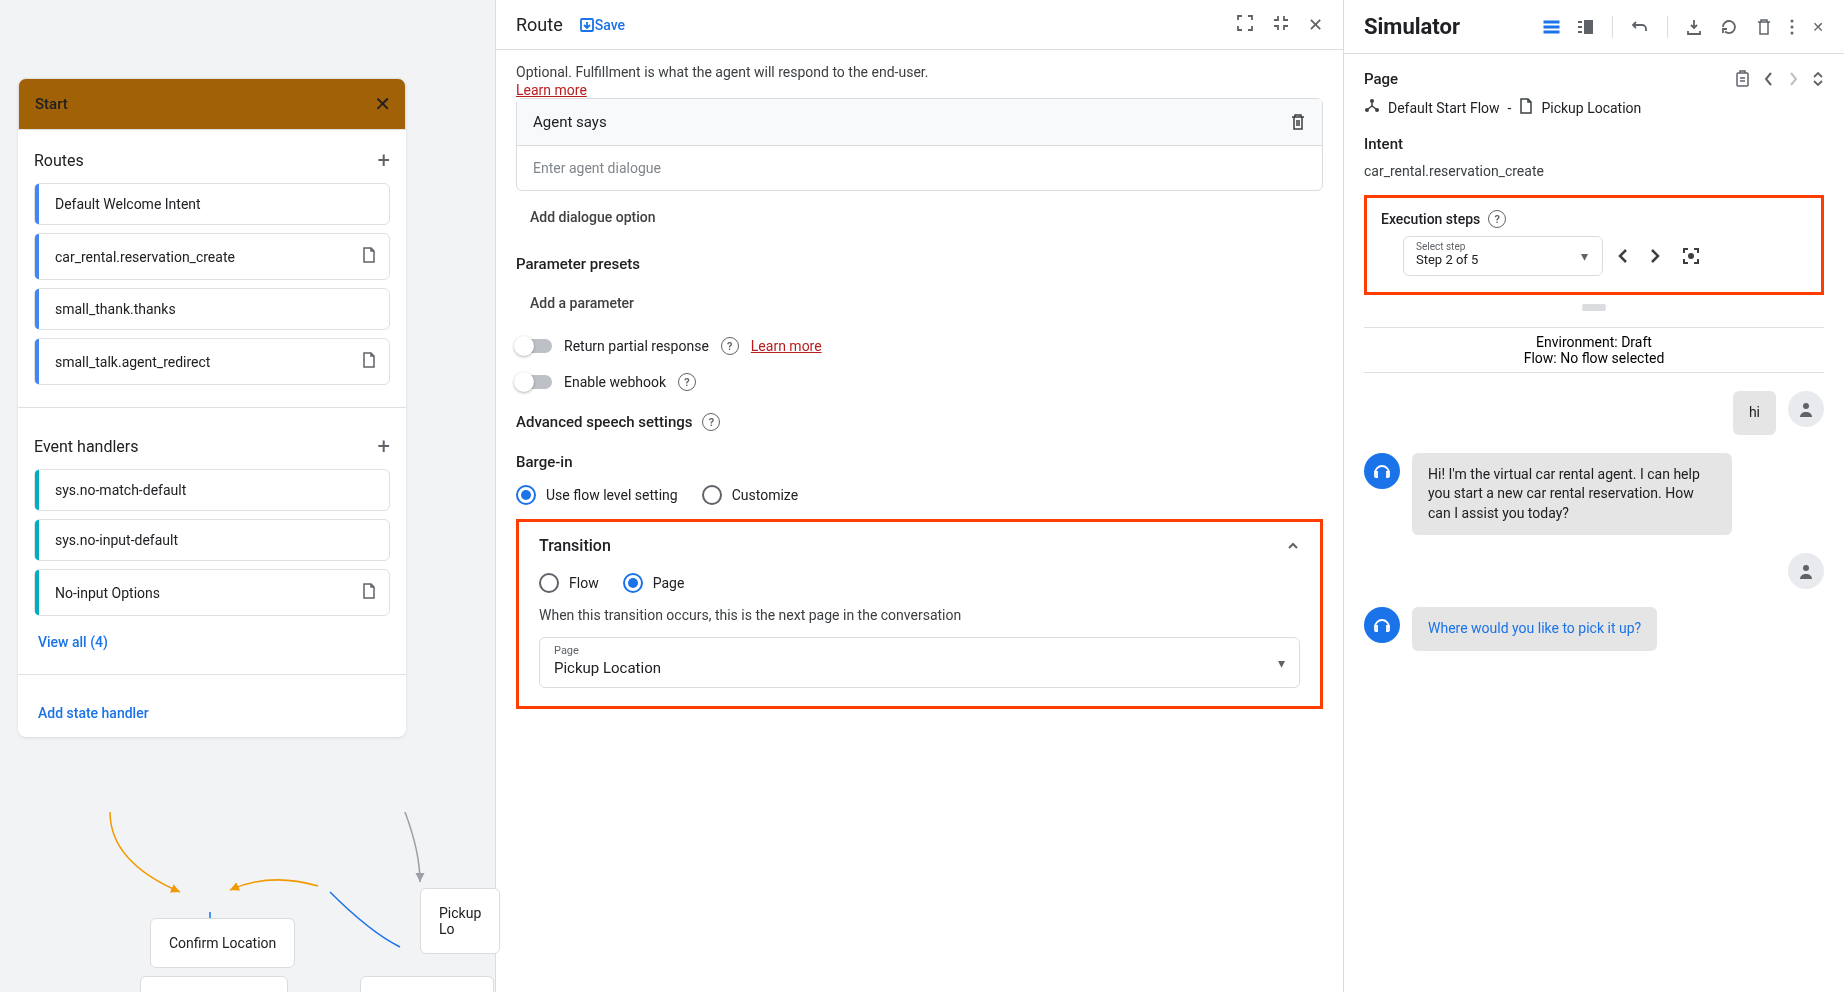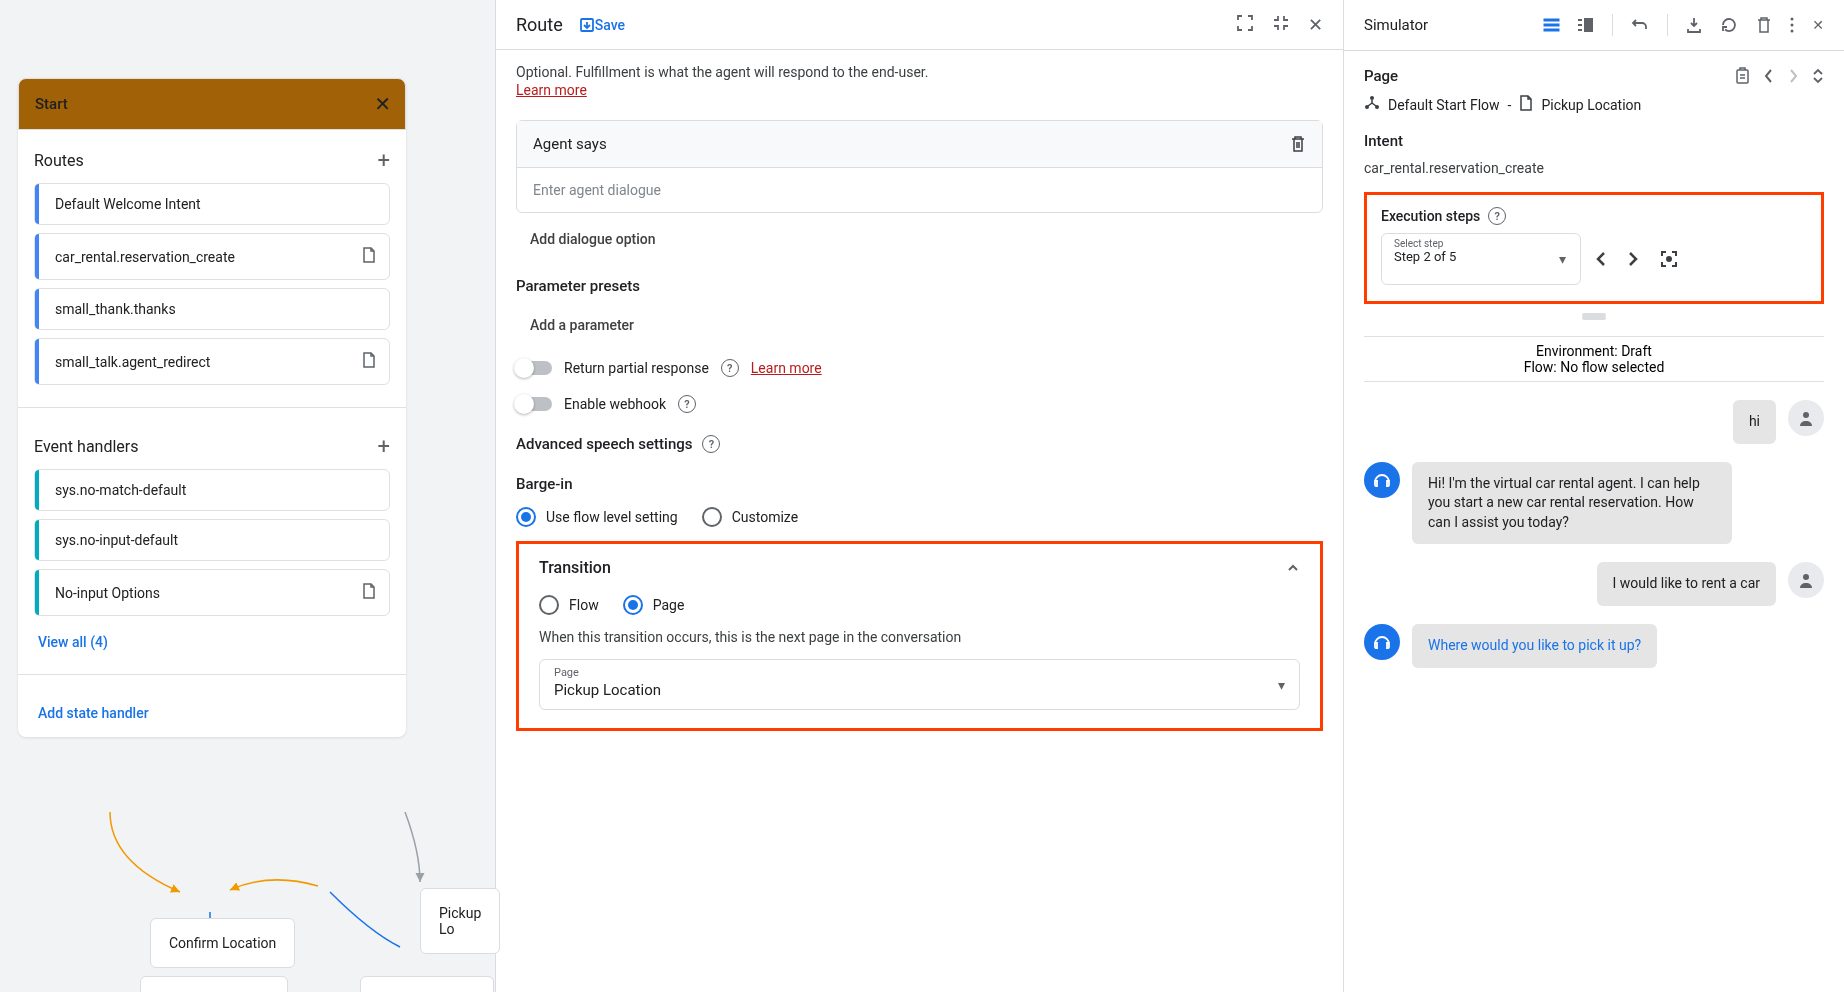--- a/index.html
+++ b/index.html
@@ -30,21 +30,21 @@
 
 
 .mid-panel { flex: 1; border-left: 1px solid #dadce0; border-right: 1px solid #dadce0; display: flex; flex-direction: column; min-width: 0; overflow: hidden; }
 .mid-header { display: flex; align-items: center; padding: 14px 20px; border-bottom: 1px solid #dadce0; gap: 16px; }
 .mid-header h2 { font-size: 18px; font-weight: 400; }
 .save-link { color: #1a73e8; display: flex; align-items: center; font-weight: 500; cursor: pointer; }
 .header-icons { margin-left: auto; display: flex; gap: 18px; color: #5f6368; font-size: 18px; }
 .mid-body { padding: 14px 20px; overflow-y: auto; flex: 1; }
 .description { color: #3c4043; margin-bottom: 2px; }
 .learn { color: #b91c1c; text-decoration: underline; cursor: pointer; }
-.agent-box { margin-top: 22px; border: 1px solid #dadce0; border-radius: 6px; }
+.agent-box { margin-top: 0; border: 1px solid #dadce0; border-radius: 6px; }
 .agent-head { display: flex; align-items: center; justify-content: space-between; padding: 14px 16px; background: #f8f9fa; border-bottom: 1px solid #dadce0; font-size: 15px; }
 .agent-input { padding: 14px 16px; color: #80868b; font-size: 14px; }
 .blue-link { color: #404040; font-weight: 500; cursor: pointer; margin: 18px 0 8px 14px; display: inline-block; }
 .sub-head { font-weight: 500; font-size: 15px; margin: 22px 0 4px; }
 .toggle-row { display: flex; align-items: center; gap: 12px; margin: 18px 0; }
 .toggle { width: 36px; height: 14px; background: #bdc1c6; border-radius: 10px; position: relative; cursor: pointer; }
 .toggle::after { content: ''; position: absolute; width: 20px; height: 20px; background: #fff; border-radius: 50%; top: -3px; left: -2px; box-shadow: 0 1px 3px rgba(0,0,0,0.3); }
 .help-icon { width: 18px; height: 18px; border: 1.5px solid #5f6368; border-radius: 50%; display: inline-flex; align-items: center; justify-content: center; font-size: 11px; color: #5f6368; font-weight: 600; }
 .radio-row { display: flex; align-items: center; gap: 24px; margin: 14px 0; }
 .radio { display: flex; align-items: center; gap: 10px; cursor: pointer; }
@@ -55,31 +55,31 @@
 .transition-head { display: flex; justify-content: space-between; align-items: center; font-size: 16px; font-weight: 500; }
 .trans-desc { font-size: 14px; color: #3c4043; margin: 14px 0; }
 .select-box { border: 1px solid #dadce0; border-radius: 6px; padding: 6px 14px 10px; position: relative; }
 .select-label { font-size: 11px; color: #5f6368; }
 .select-val { font-size: 15px; margin-top: 2px; }
 .select-arrow { position: absolute; right: 14px; top: 50%; transform: translateY(-50%); color: #5f6368; }
 
 
 .right-panel { width: 500px; display: flex; flex-direction: column; }
 .sim-header { display: flex; align-items: center; padding: 14px 20px; border-bottom: 1px solid #dadce0; gap: 14px; }
-.sim-header h2 { font-size: 15px; font-weight: 400; }
+.sim-header h2 { font-size: 22px; font-weight: 700; }
 .sim-icons { margin-left: auto; display: flex; gap: 18px; color: #5f6368; align-items: center; }
 .sim-body { padding: 16px 20px; }
 .sim-label { font-size: 15px; font-weight: 500; margin-bottom: 10px; display: flex; align-items: center; gap: 10px; }
 .sim-nav { margin-left: auto; display: flex; gap: 14px; color: #5f6368; align-items: center; }
 .path-row { display: flex; align-items: center; gap: 8px; font-size: 14px; margin-bottom: 18px; }
 .intent-val { font-size: 14px; color: #3c4043; margin-top: 4px; margin-bottom: 16px; }
 .exec-box { border: 3px solid #ff3d00; padding: 12px 14px 16px; }
 .exec-head { display: flex; align-items: center; gap: 8px; font-weight: 500; }
 .step-row { display: flex; align-items: center; gap: 14px; margin-top: 8px; }
-.step-select { border: 1px solid #dadce0; border-radius: 6px; padding: 4px 12px 20px; width: 200px; position: relative; }
+.step-select { border: 1px solid #dadce0; border-radius: 6px; padding: 4px 12px 8px; width: 200px; position: relative; margin-left: 22px; }
 .step-label { font-size: 10px; color: #5f6368; }
 .step-val { font-size: 13px; }
 .nav-arrows { display: flex; gap: 20px; font-size: 20px; align-items: center; }
 
 .handle-bar { height: 6px; display: flex; justify-content: center; margin: 12px 0 14px; }
 .handle-bar::after { content: ''; width: 24px; height: 4px; background: #dadce0; border-radius: 2px; box-shadow: 0 -3px 0 #dadce0; }
 
 .env-info { text-align: center; font-size: 14px; color: #000000; border-top: 1px solid #e0e0e0; border-bottom: 1px solid #e0e0e0; padding: 6px 0; margin-bottom: 18px; }
 
 .chat { display: flex; flex-direction: column; gap: 18px; }
@@ -436,21 +436,20 @@
         </div>
         <div class="msg-row">
           <div class="avatar bot">
               <svg width="22" height="22" viewBox="0 0 22 22" fill="none" stroke="#fff" stroke-width="1.8">
                 <path d="M4 13a7 7 0 0114 0M4 13v3a1 1 0 001 1h1v-5H4zM18 13v3a1 1 0 01-1 1h-1v-5h2z"></path>
               </svg>
             </div>
           <div class="bubble">Hi! I'm the virtual car rental agent. I can help you start a new car rental reservation. How can I assist you today?</div>
         </div>
         <div class="msg-row user">
-          <div class="bubble">I would like to rent a car</div>
           <div class="avatar user">
               <svg width="20" height="20" viewBox="0 0 20 20" fill="#5f6368">
                 <circle cx="10" cy="7" r="3"></circle>
                 <path d="M4 18c0-3 2.5-5 6-5s6 2 6 5"></path>
               </svg>
             </div>
         </div>
         <div class="msg-row">
           <div class="avatar bot">
               <svg width="22" height="22" viewBox="0 0 22 22" fill="none" stroke="#fff" stroke-width="1.8">

